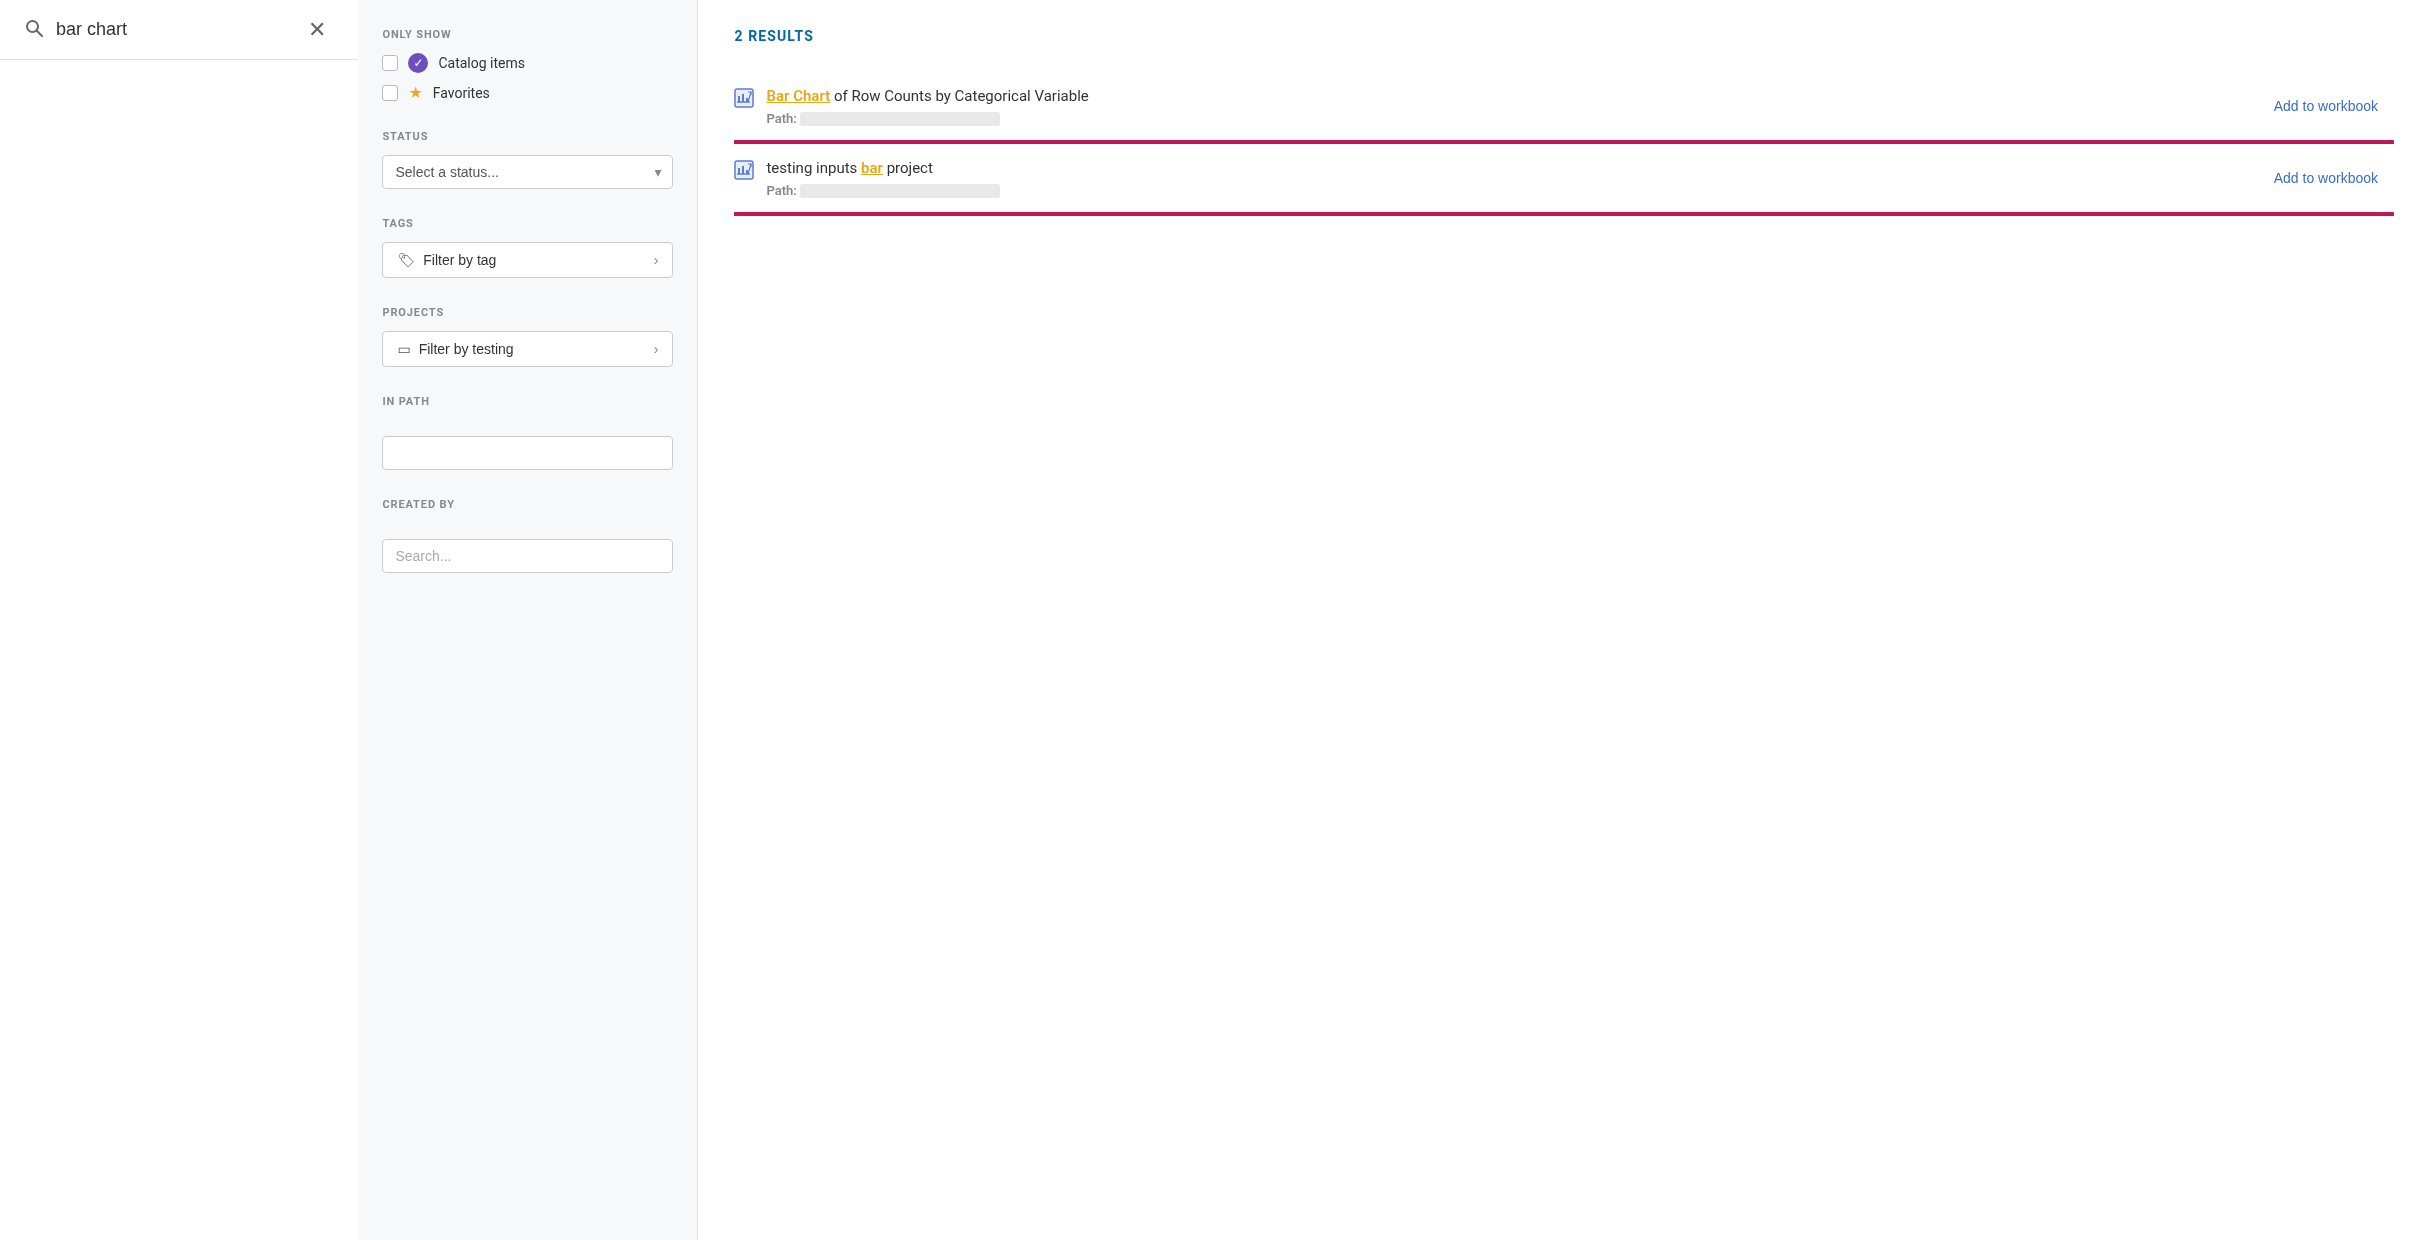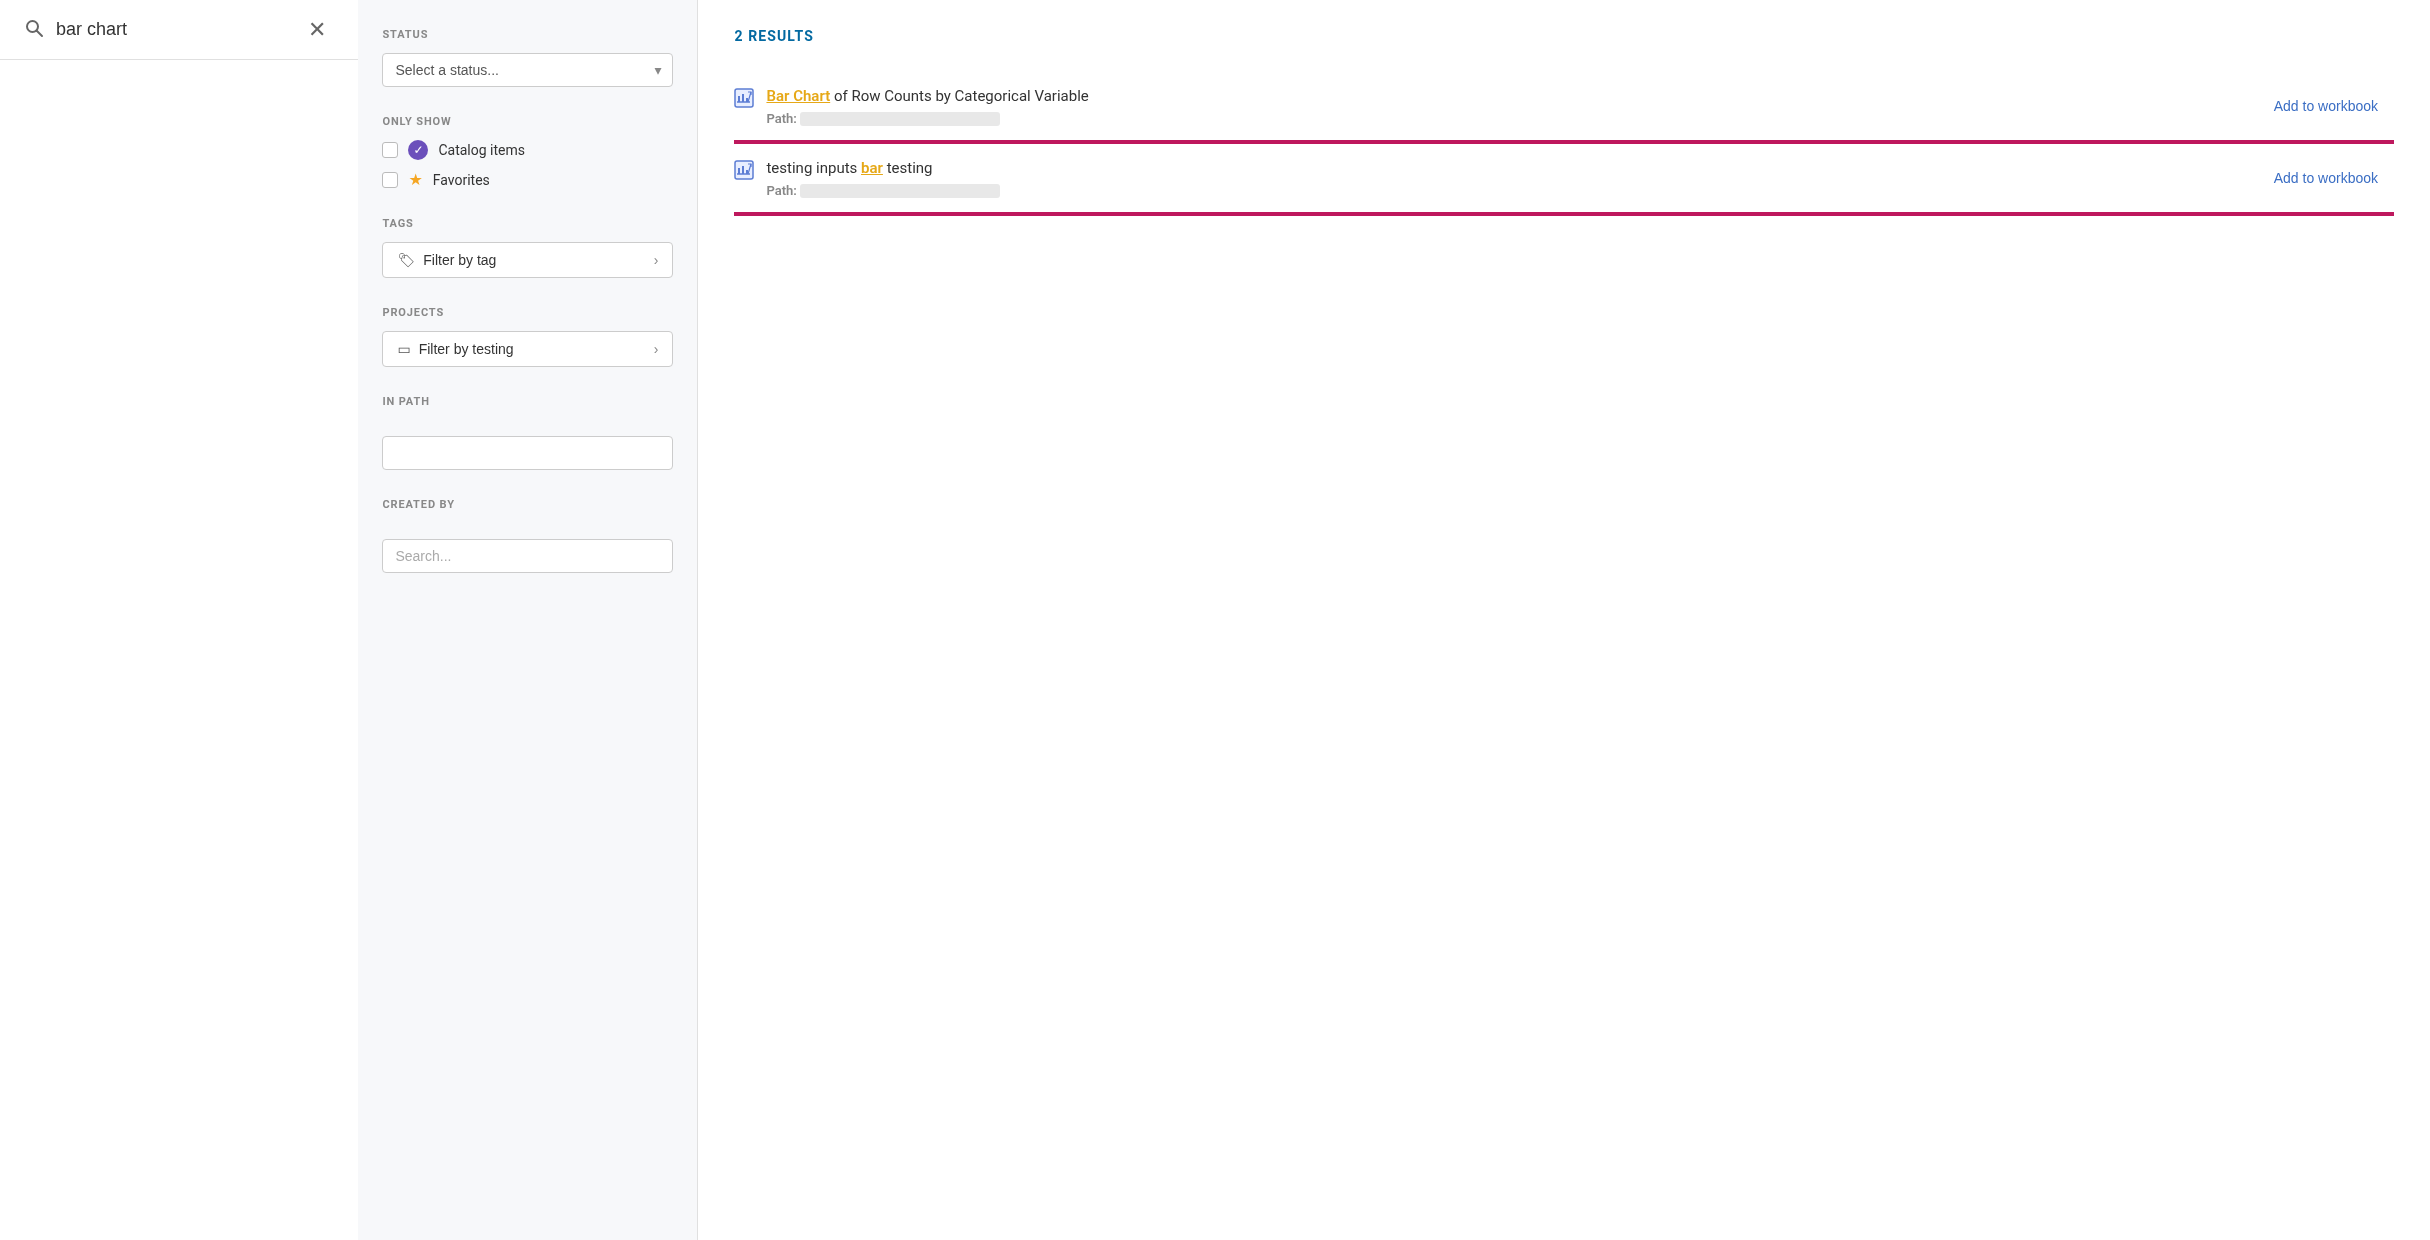--- a/index.html
+++ b/index.html
@@ -280,42 +280,42 @@
     </span>
     <input type="text" class="search-input" value="bar chart" style="">
     <button class="close-btn">✕</button>
   </div>
 
   <div class="body">
 
     <div class="sidebar">
 
       <div class="filter-section">
-        <div class="filter-section-title">STATUS</div>
-        <div class="select-wrap">
-          <select class="status-select">
-            <option>Select a status...</option>
-            <option>Active</option>
-            <option>Draft</option>
-            <option>Deprecated</option>
-          </select>
-        </div>
-      </div>
-
-      <div class="filter-section">
         <div class="filter-section-title">ONLY SHOW</div>
         <div class="checkbox-row">
           <div class="checkbox-box"></div>
           <span class="catalog-badge">✓</span>
           <span class="checkbox-label">Catalog items</span>
         </div>
         <div class="checkbox-row">
           <div class="checkbox-box"></div>
           <span class="star-badge">★</span>
           <span class="checkbox-label">Favorites</span>
+        </div>
+      </div>
+
+      <div class="filter-section">
+        <div class="filter-section-title">STATUS</div>
+        <div class="select-wrap">
+          <select class="status-select">
+            <option>Select a status...</option>
+            <option>Active</option>
+            <option>Draft</option>
+            <option>Deprecated</option>
+          </select>
         </div>
       </div>
 
       <div class="filter-section">
         <div class="filter-section-title">TAGS</div>
         <button class="filter-btn">
           <span class="filter-btn-left">
             <span class="filter-btn-icon">🏷</span>
             <span>Filter by tag</span>
           </span>
@@ -380,21 +380,21 @@
             <line x1="5" y1="14" x2="5" y2="8" stroke="#5c7dd4" stroke-width="2"></line>
             <line x1="9" y1="14" x2="9" y2="6" stroke="#5c7dd4" stroke-width="2"></line>
             <line x1="13" y1="14" x2="13" y2="10" stroke="#5c7dd4" stroke-width="2"></line>
             <line x1="3" y1="14" x2="16" y2="14" stroke="#5c7dd4" stroke-width="1.5"></line>
             <polyline points="14,4 17,4 17,7" stroke="#5c7dd4" stroke-width="1.2" fill="none"></polyline>
             <line x1="14" y1="14" x2="17" y2="4" stroke="#5c7dd4" stroke-width="1.2"></line>
           </svg>
         </span>
         <div class="result-body">
           <div class="result-title">
-            <span>testing inputs </span><span class="result-title-highlight">bar</span><span> testing</span>
+            <span>testing inputs </span><span class="result-title-highlight">bar</span><span> project</span>
           </div>
           <div class="result-path-row">
             <span class="path-label">Path:</span>
             <span class="path-value"></span>
           </div>
         </div>
         <button class="add-to-workbook-btn">Add to workbook</button>
       </div>
 
     </div>

